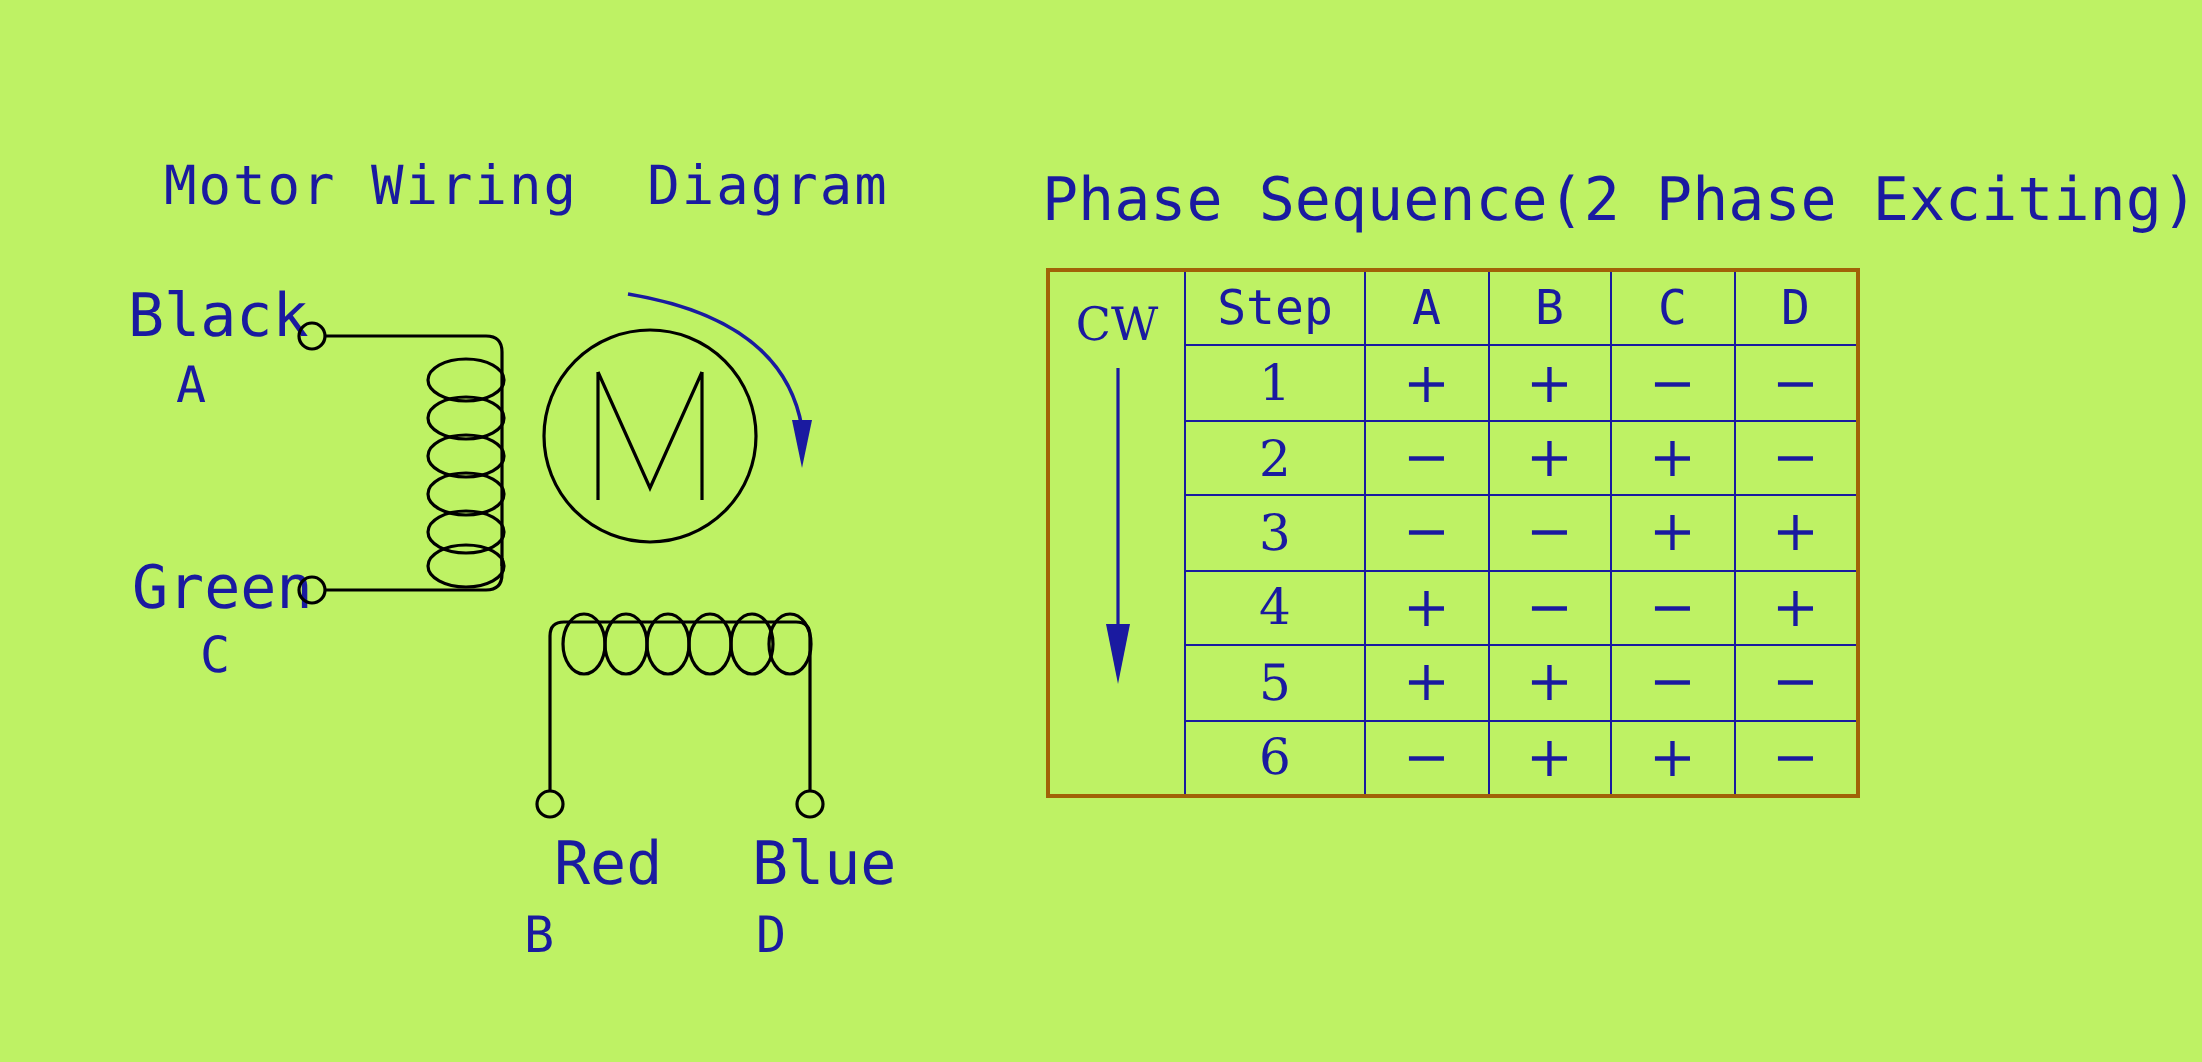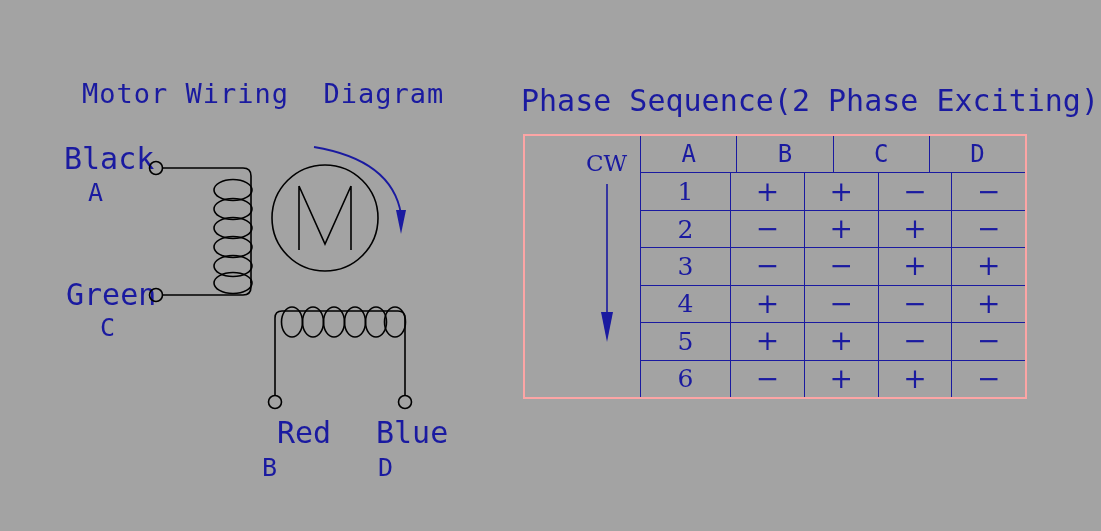--- a/index.html
+++ b/index.html
@@ -4,21 +4,21 @@
 <style>
   html, body {
     margin: 0;
     padding: 0;
     background: #ffffff;
   }
   #root {
     position: relative;
     width: 1101px;
     height: 531px;
-    background: #a3a3a3;
+    background: #bef264;
     overflow: hidden;
     font-family: "DejaVu Sans Mono", "Liberation Mono", monospace;
   }
   .txt {
     position: absolute;
     color: #1a1aa0;
     white-space: pre;
     line-height: 1;
   }
 
@@ -62,26 +62,25 @@
   }
   #phase-caption {
     left: 525px;
     top: 417px;
     font-size: 26px;
   }
   #phase-table {
     position: absolute;
     left: 523px;
     top: 134px;
-    width: 504px;
+    width: 407px;
     height: 265px;
-    border: 2px solid #fca5a5;
+    border: 2px solid #a16207;
     box-sizing: border-box;
     display: flex;
-    padding-left: 48px;
   }
   .side-col {
     position: relative;
     width: 68px;
     box-sizing: border-box;
     flex: 0 0 68px;
   }
   .side-col.left  { border-right: 1px solid #1a1aa0; }
   .side-col.right { border-left: 1px solid #1a1aa0; }
   .side-label {
@@ -204,20 +203,21 @@
     <div class="side-col left">
       <div class="side-label" id="cw-label">CW</div>
       <svg class="svg-layer" style="width:68px;height:261px;" viewBox="0 0 68 261">
         <path d="M34,48 L34,190" stroke="#1a1aa0" stroke-width="1.6" fill="none"></path>
         <polygon points="34,206 28,176 40,176" fill="#1a1aa0"></polygon>
       </svg>
     </div>
 
     <div class="grid">
       <div class="row head">
+        <div class="cell step">Step</div>
         <div class="cell ph">A</div>
         <div class="cell ph">B</div>
         <div class="cell ph">C</div>
         <div class="cell ph">D</div>
       </div>
 
       <div class="row">
         <div class="cell step">1</div>
         <div class="cell ph sign">+</div>
         <div class="cell ph sign">+</div>

